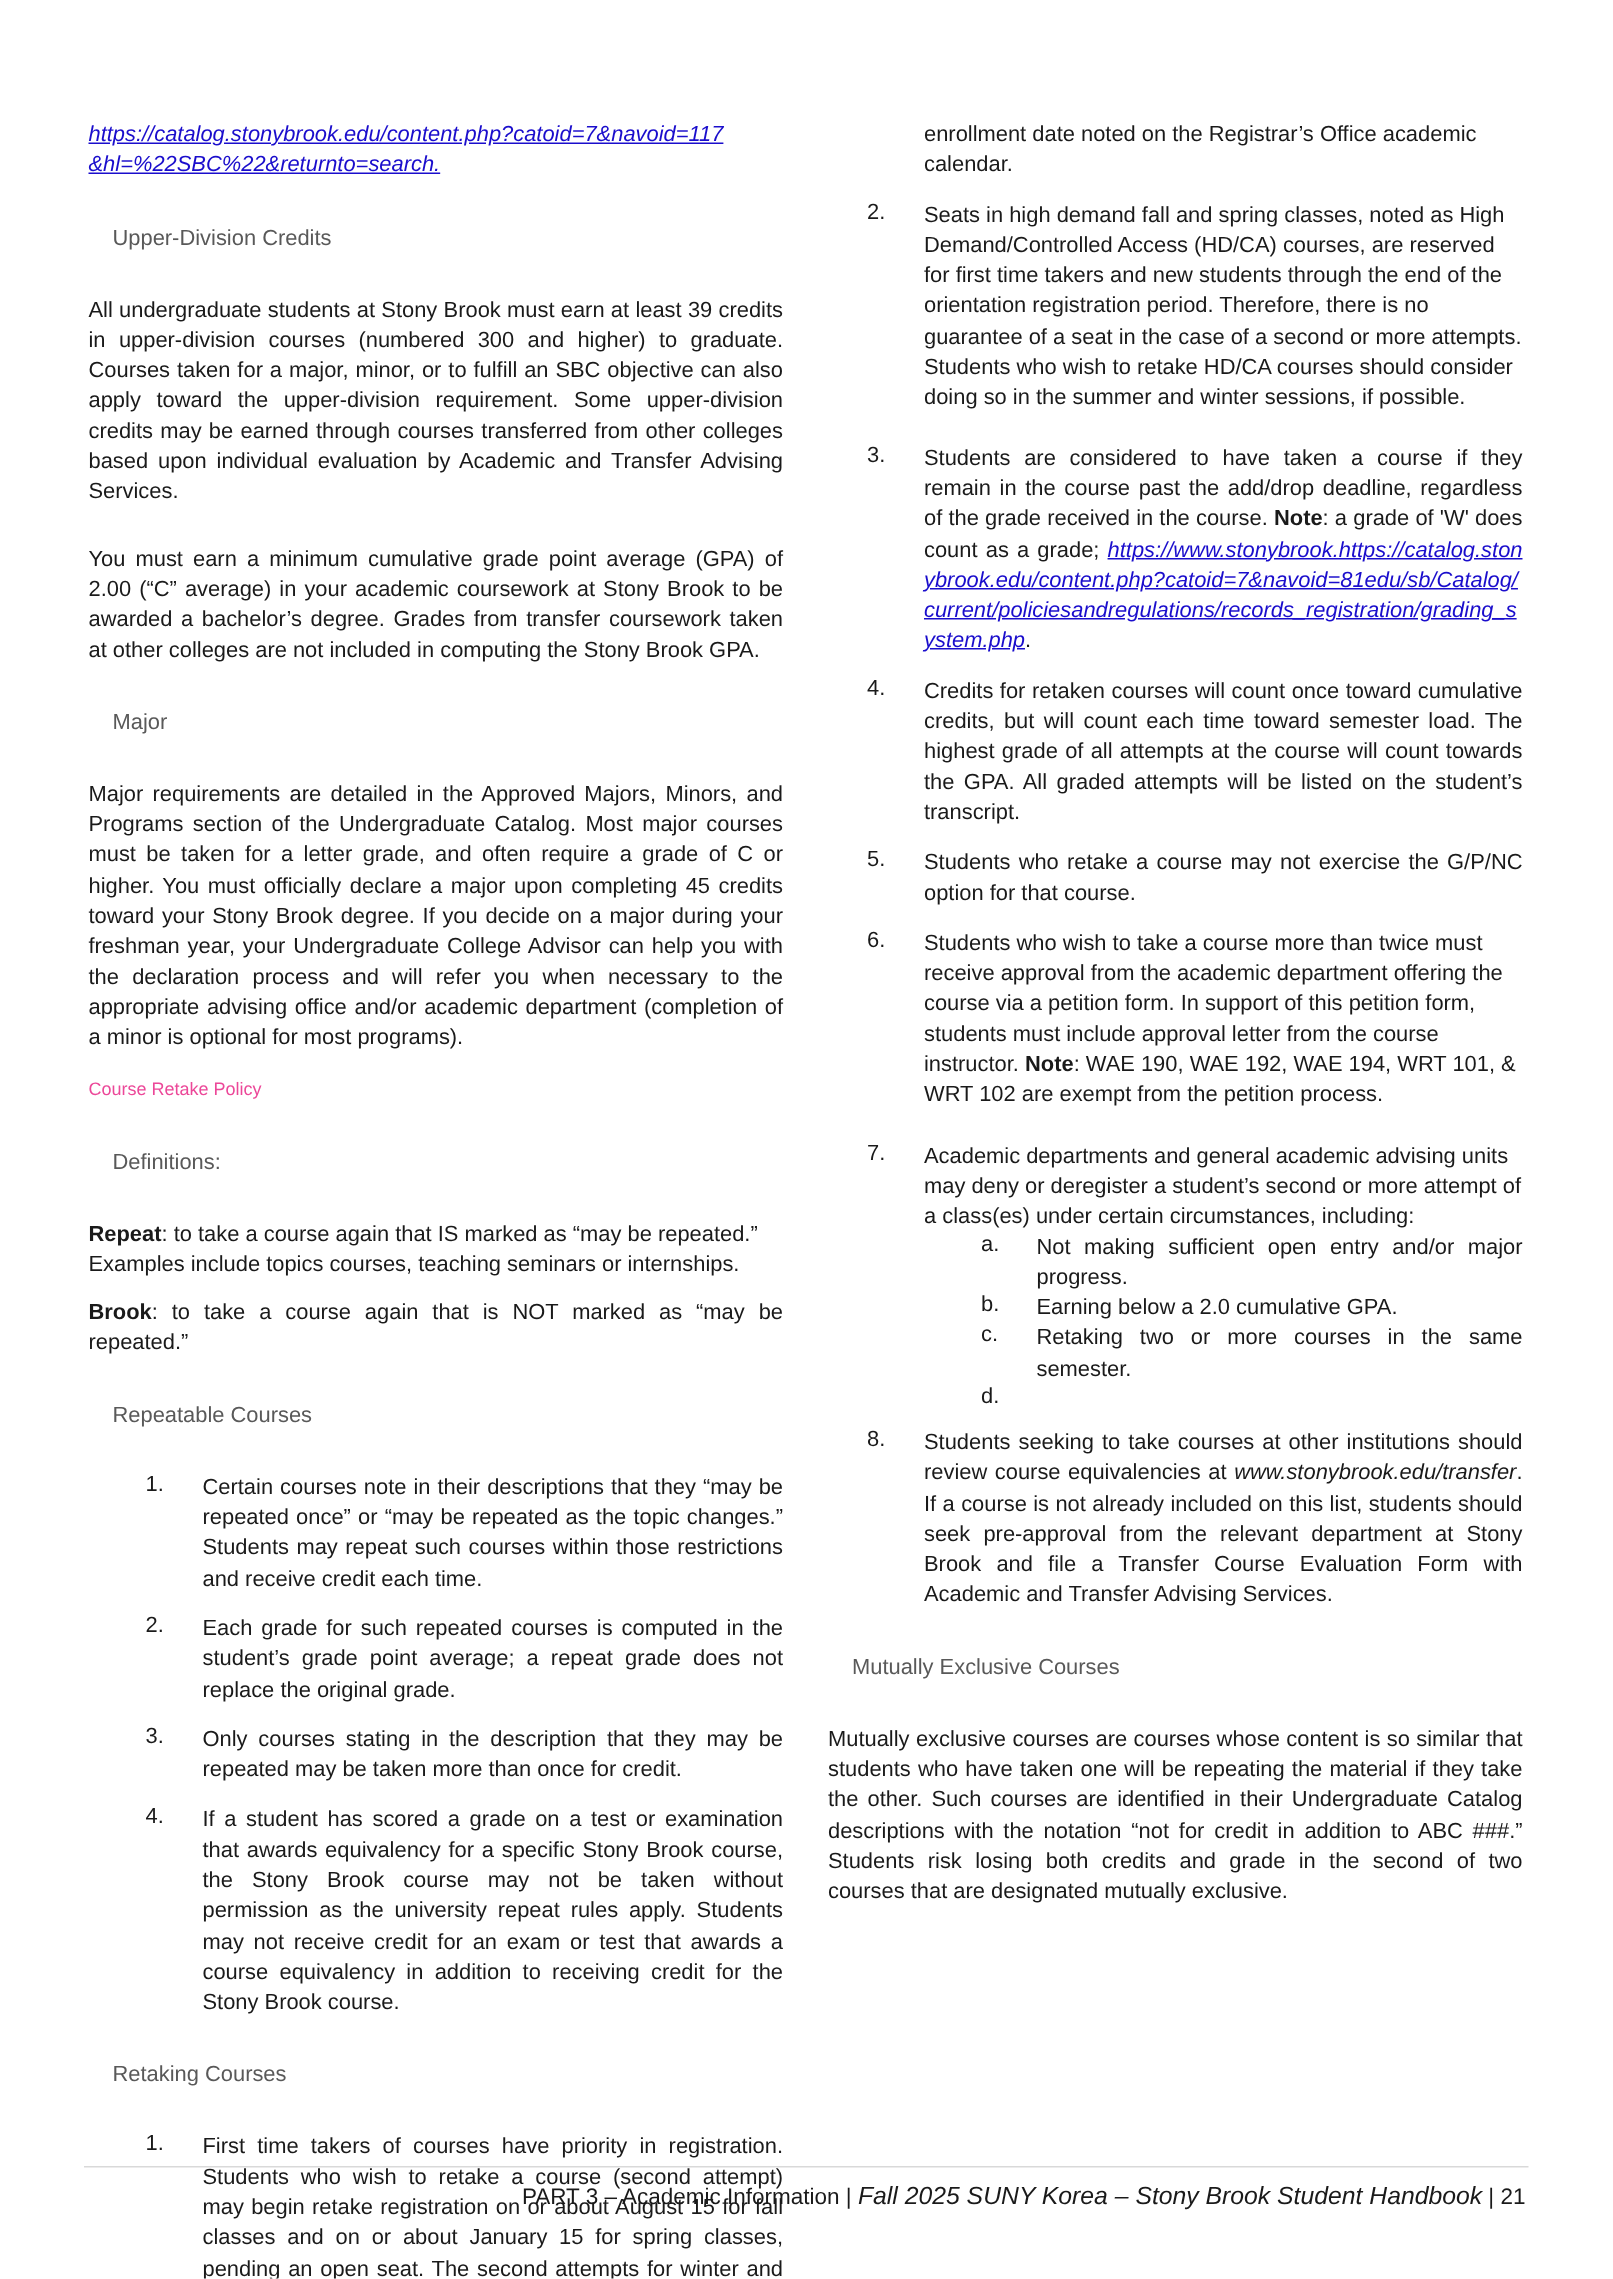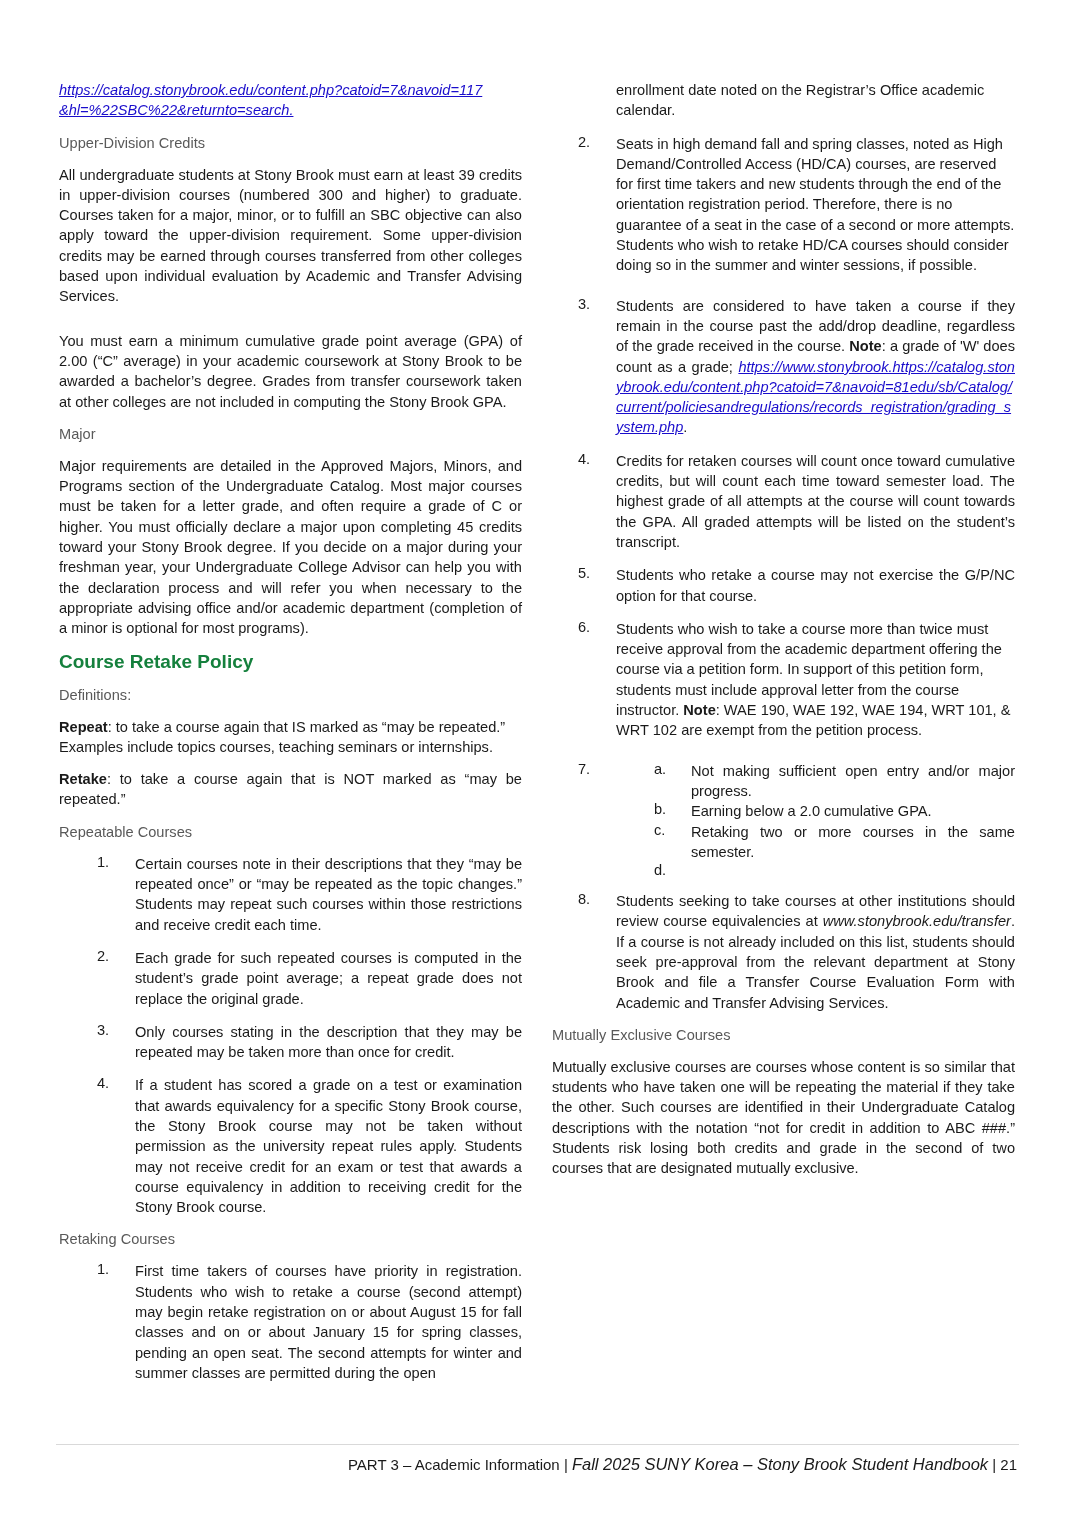--- a/index.html
+++ b/index.html
@@ -7,22 +7,22 @@
       width: 1075px; height: 1519px; position: relative; overflow: hidden;
       font-family: "Liberation Sans", "DejaVu Sans", sans-serif;
       color: #1a1a1a; font-size: 14.6px;
     }
     .col { position: absolute; top: 80px; }
     .col-left { left: 59px; width: 463px; }
     .col-right { left: 552px; width: 463px; }
     p { margin: 0; line-height: 20.3px; }
     .just { text-align: justify; }
     .link { color: #1a0dcc; text-decoration: underline; font-style: italic; }
-    .subhead { color: #595959; margin: 0; line-height: 20px; }
-    .h2 { font-weight: bold; font-size: 19px; color: #15803d; margin: 0; line-height: 22px; }
+    .subhead { color: #595959; margin: 16px; line-height: 20px; }
+    .h2 { font-weight: normal; font-size: 12px; color: #ec4899; margin: 0; line-height: 22px; }
     .gap-s { height: 12px; }
     .gap-m { height: 13px; }
     .li { display: flex; }
     .li .num { width: 38px; flex: 0 0 38px; }
     .li .txt { flex: 1; }
     .ol-left { margin-left: 38px; }
     .ol-right { margin-left: 26px; }
     .sub-li { display: flex; margin-left: 38px; }
     .sub-li .num { width: 37px; flex: 0 0 37px; }
     .sub-li .txt { flex: 1; }
@@ -48,21 +48,21 @@
   <p class="subhead">Major</p>
   <div class="gap-s"></div>
   <p class="just">Major requirements are detailed in the Approved Majors, Minors, and Programs section of the Undergraduate Catalog. Most major courses must be taken for a letter grade, and often require a grade of C or higher. You must officially declare a major upon completing 45 credits toward your Stony Brook degree. If you decide on a major during your freshman year, your Undergraduate College Advisor can help you with the declaration process and will refer you when necessary to the appropriate advising office and/or academic department (completion of a minor is optional for most programs).</p>
   <div class="gap-s"></div>
   <p class="h2">Course Retake Policy</p>
   <div class="gap-s"></div>
   <p class="subhead">Definitions:</p>
   <div class="gap-s"></div>
   <p><b>Repeat</b><span>: to take a course again that IS marked as “may be repeated.” Examples include topics courses, teaching seminars or internships.</span></p>
   <div class="gap-s"></div>
-  <p class="just"><b>Retake</b><span>: to take a course again that is NOT marked as “may be repeated.”</span></p>
+  <p class="just"><b>Brook</b><span>: to take a course again that is NOT marked as “may be repeated.”</span></p>
   <div class="gap-s"></div>
   <p class="subhead">Repeatable Courses</p>
   <div class="gap-s"></div>
 
   <div class="ol-left">
     <div class="li">
       <span class="num">1.</span>
       <p class="txt just">Certain courses note in their descriptions that they “may be repeated once” or “may be repeated as the topic changes.”  Students may repeat such courses within those restrictions and receive credit each time.</p>
     </div>
     <div class="gap-m"></div>
@@ -124,20 +124,21 @@
     </div>
     <div class="gap-m"></div>
     <div class="li">
       <span class="num">6.</span>
       <p class="txt"><span>Students who wish to take a course more than twice must receive approval from the academic department offering the course via a petition form. In support of this petition form, students must include approval letter from the course instructor. </span><b>Note</b><span>: WAE 190, WAE 192, WAE 194, WRT 101, &amp; WRT 102 are exempt from the petition process.</span></p>
     </div>
     <div class="gap-m" style="height:20px"></div>
     <div class="li">
       <span class="num">7.</span>
       <div class="txt">
+        <p>Academic departments and general academic advising units may deny or deregister a student’s second or more attempt of a class(es) under certain circumstances, including:</p>
         <div class="sub-li">
           <span class="num">a.</span>
           <p class="txt just">Not making sufficient open entry and/or major progress.</p>
         </div>
         <div class="sub-li">
           <span class="num">b.</span>
           <p class="txt just">Earning below a 2.0 cumulative GPA.</p>
         </div>
         <div class="sub-li">
           <span class="num">c.</span>

